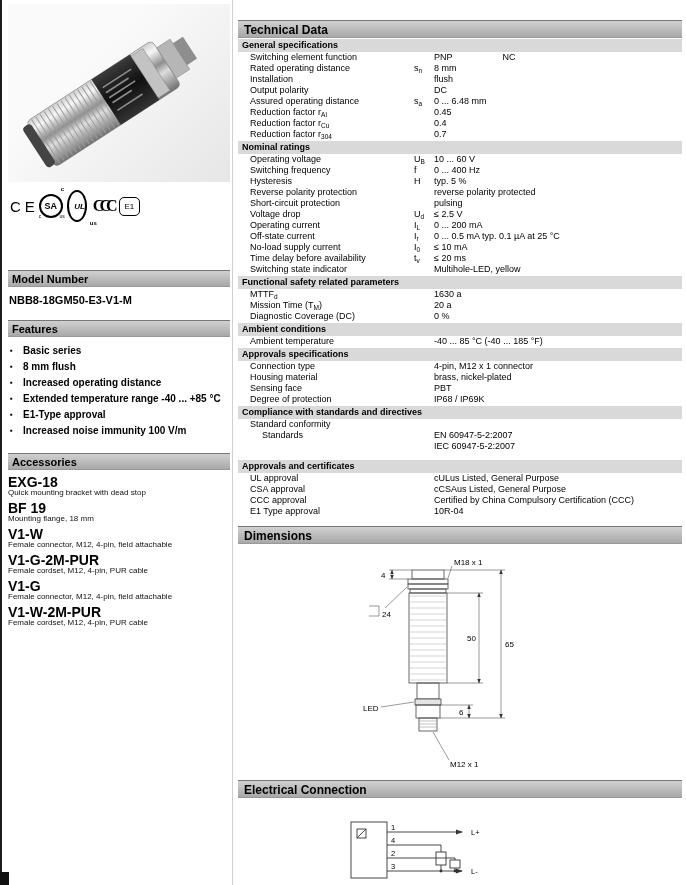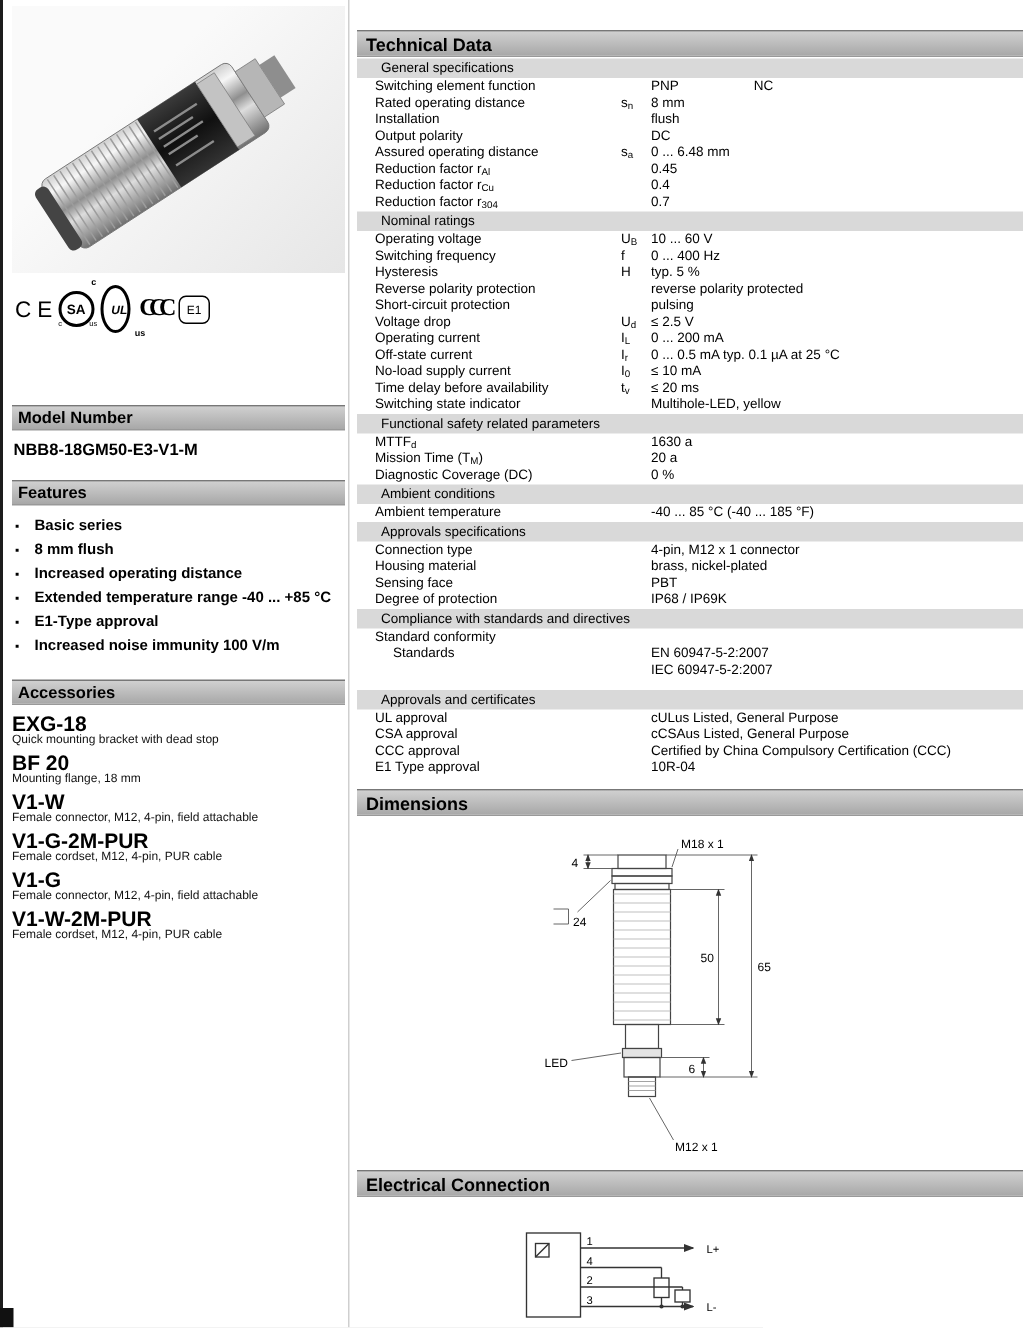--- a/index.html
+++ b/index.html
@@ -56,21 +56,21 @@
   .ftext { flex:1; }
 
   .accessories { margin-top:7px; }
   .acc { margin-bottom:5px; }
   .acc-code { font-size:14px; font-weight:bold; line-height:11px; }
   .acc-desc { font-size:8px; line-height:10px; color:#111; }
 
   
   .right-col { position:absolute; left:238px; top:20px; width:444px; height:880px; }
 
-  .subhead { background:#d9d9d9; font-size:9px; font-weight:normal; padding:1px 0 1px 16px;
+  .subhead { background:#d9d9d9; font-size:9px; font-weight:bold; padding:1px 0 1px 4px;
              margin-top:1px; line-height:11px; }
   .subhead.gap { margin-top:8px; }
 
   .trow { display:flex; font-size:9px; line-height:11px; }
   .tlabel { width:176px; padding-left:12px; flex:none; }
   .tlabel.ind2 { padding-left:24px; }
   .tsym { width:20px; flex:none; }
   .tval { flex:1; white-space:pre-line; }
   .tval2 { margin-left:50px; }
   sub { font-size:6.5px; line-height:0; vertical-align:-1.5px; }
@@ -169,21 +169,21 @@
         </div>
       </div>
 
     <div class="head-left mt16">Accessories</div>
     <div class="accessories">
         <div class="acc">
           <div class="acc-code">EXG-18</div>
           <div class="acc-desc">Quick mounting bracket with dead stop</div>
         </div>
         <div class="acc">
-          <div class="acc-code">BF 20</div>
+          <div class="acc-code">BF 19</div>
           <div class="acc-desc">Mounting flange, 18 mm</div>
         </div>
         <div class="acc">
           <div class="acc-code">V1-W</div>
           <div class="acc-desc">Female connector, M12, 4-pin, field attachable</div>
         </div>
         <div class="acc">
           <div class="acc-code">V1-G-2M-PUR</div>
           <div class="acc-desc">Female cordset, M12, 4-pin, PUR cable</div>
         </div>

